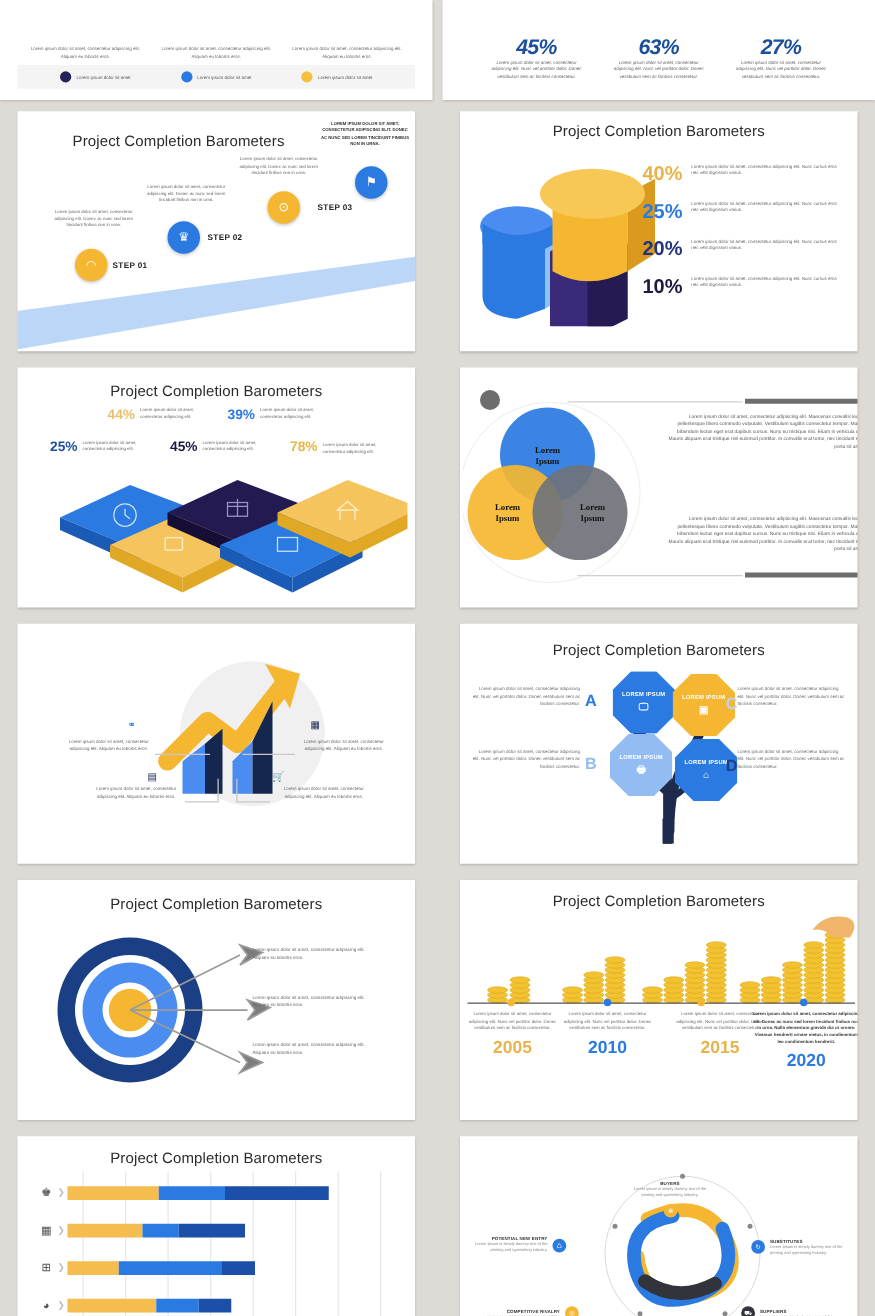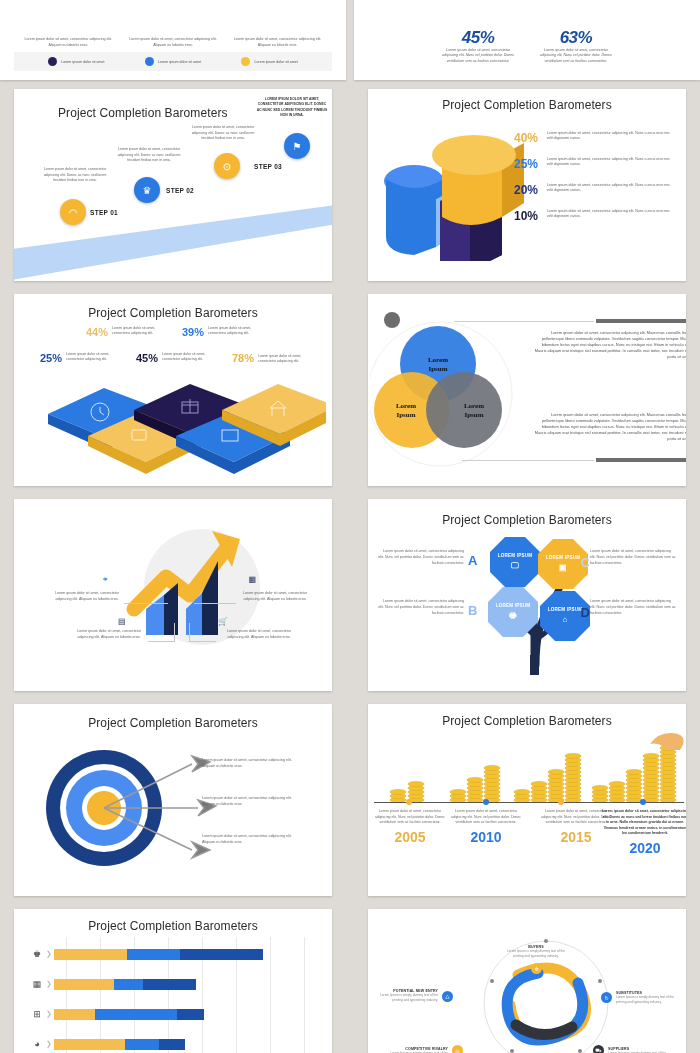--- a/index.html
+++ b/index.html
@@ -63,21 +63,21 @@
   }
   .circ.y { background:#f5b731; }
   .circ.b { background:#2a7ae2; }
   .steplbl { font-size:6.5px; font-weight:bold; color:#222; letter-spacing:.3px; }
   .stepdesc { font-size:3.5px; color:#666; line-height:1.6; text-align:center; width:70px; }
   .stepdesc.bold { font-weight:bold; color:#333; font-size:3.4px; }
 
   
   .pielist { position:absolute; right:12px; top:42px; width:160px; }
   .pierow { display:flex; align-items:flex-start; gap:7px; margin-bottom:12px; }
-  .pienum { font-size:12px; font-weight:bold; width:32px; }
+  .pienum { font-size:16px; font-weight:bold; width:32px; }
   .pietxt { font-size:3.6px; color:#666; line-height:1.5; }
   .pznum { font-size:11px; font-weight:bold; }
   .pztxt { font-size:3.5px; color:#666; line-height:1.5; width:52px; margin-left:4px; }
 
   
   .vtxt { font-size:3.9px; color:#555; line-height:1.55; text-align:right; }
   .vbar { height:4px; background:#6d6d6d; }
   .vline { height:1px; background:#cfcfcf; }
   .actxt { font-size:3.6px; color:#666; line-height:1.55; text-align:center; }
   .leader { position:absolute; height:1px; background:#c8c8c8; }
@@ -155,20 +155,24 @@
 
   <div class="slide">
     <div class="r1">
       <div class="pcts">
         <div class="pct">
           <div class="pctnum">45%</div>
           <div class="lorem" style="padding:0 12px">Lorem ipsum dolor sit amet, consectetur adipiscing elit. Nunc vel porttitor dolor. Donec vestibulum sem ac facilisis consectetur.</div>
         </div>
         <div class="pct">
           <div class="pctnum">63%</div>
+          <div class="lorem" style="padding:0 12px">Lorem ipsum dolor sit amet, consectetur adipiscing elit. Nunc vel porttitor dolor. Donec vestibulum sem ac facilisis consectetur.</div>
+        </div>
+        <div class="pct">
+          <div class="pctnum">27%</div>
           <div class="lorem" style="padding:0 12px">Lorem ipsum dolor sit amet, consectetur adipiscing elit. Nunc vel porttitor dolor. Donec vestibulum sem ac facilisis consectetur.</div>
         </div>
       </div>
       <div style="height:16px"></div>
     </div>
   </div>
 
   <div class="slide inner">
     <div class="ramp"></div>
 

